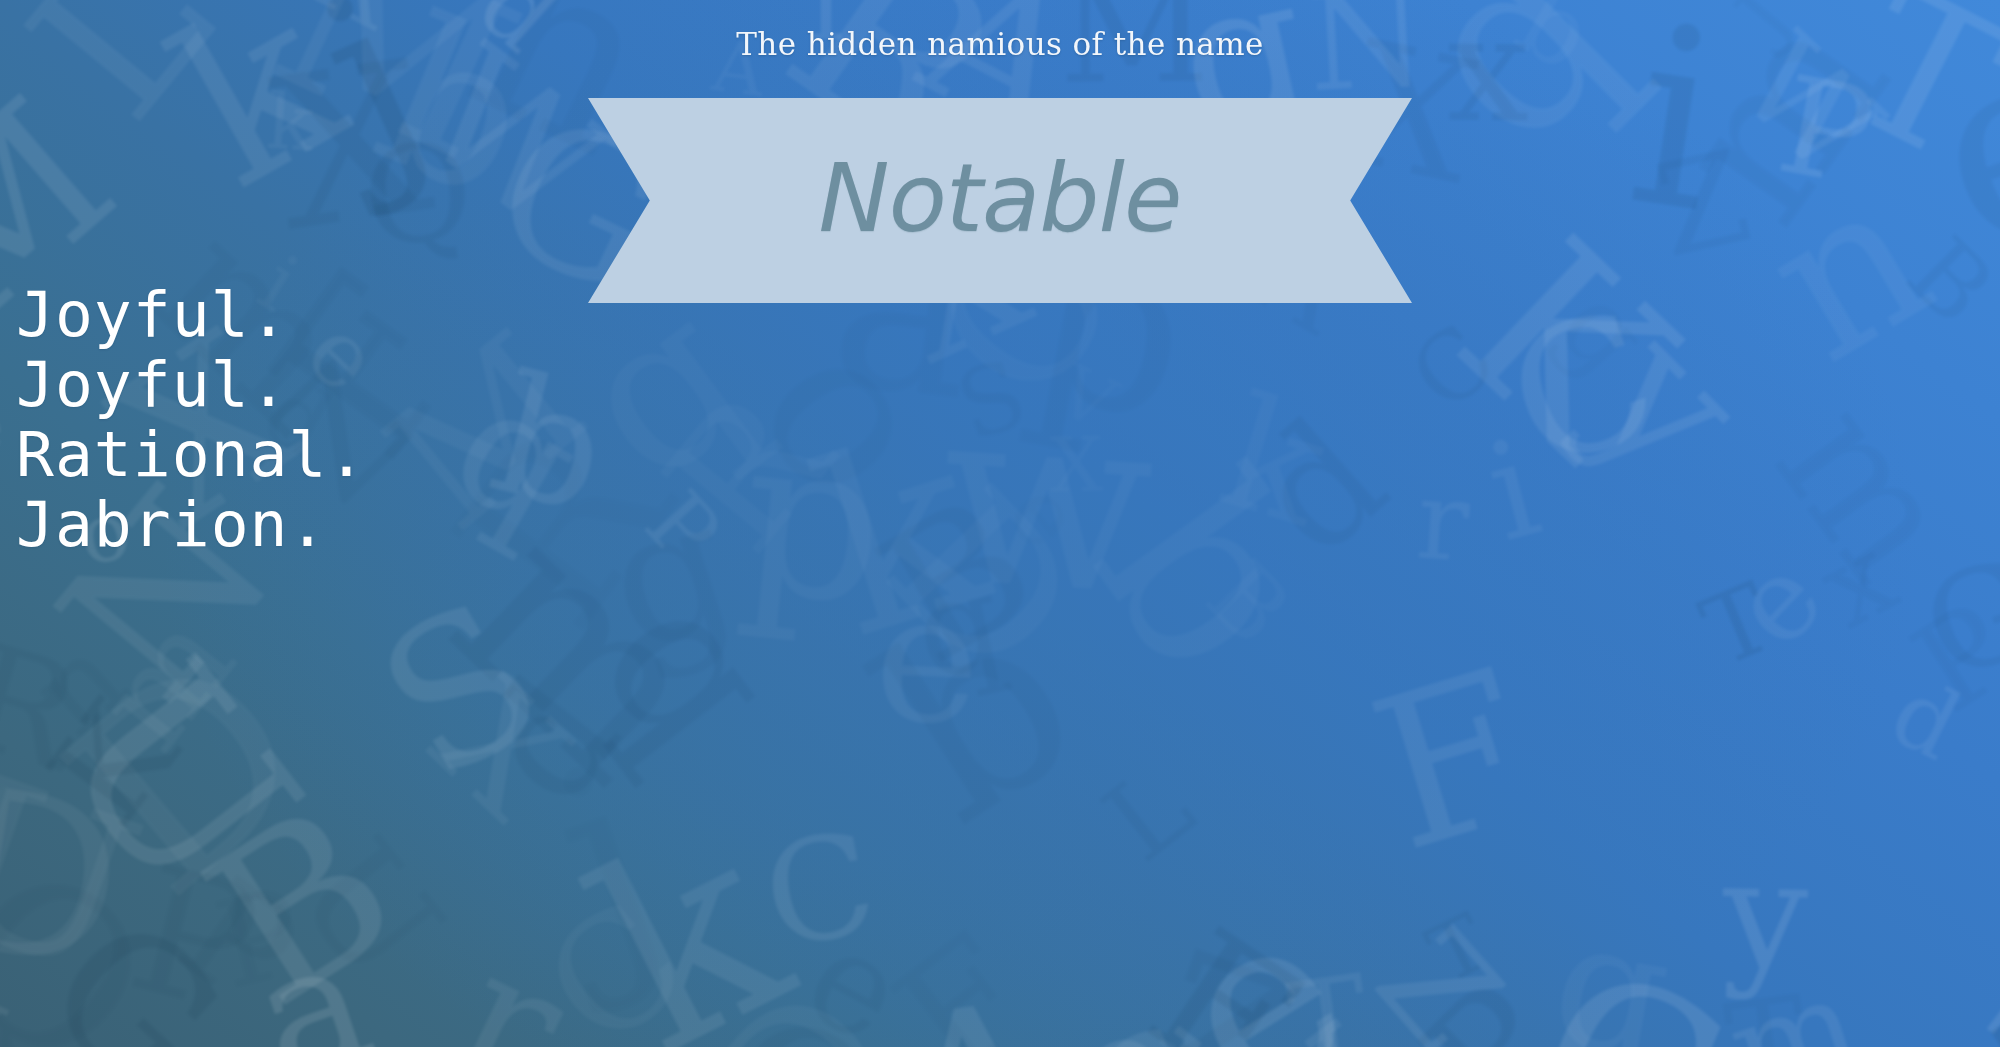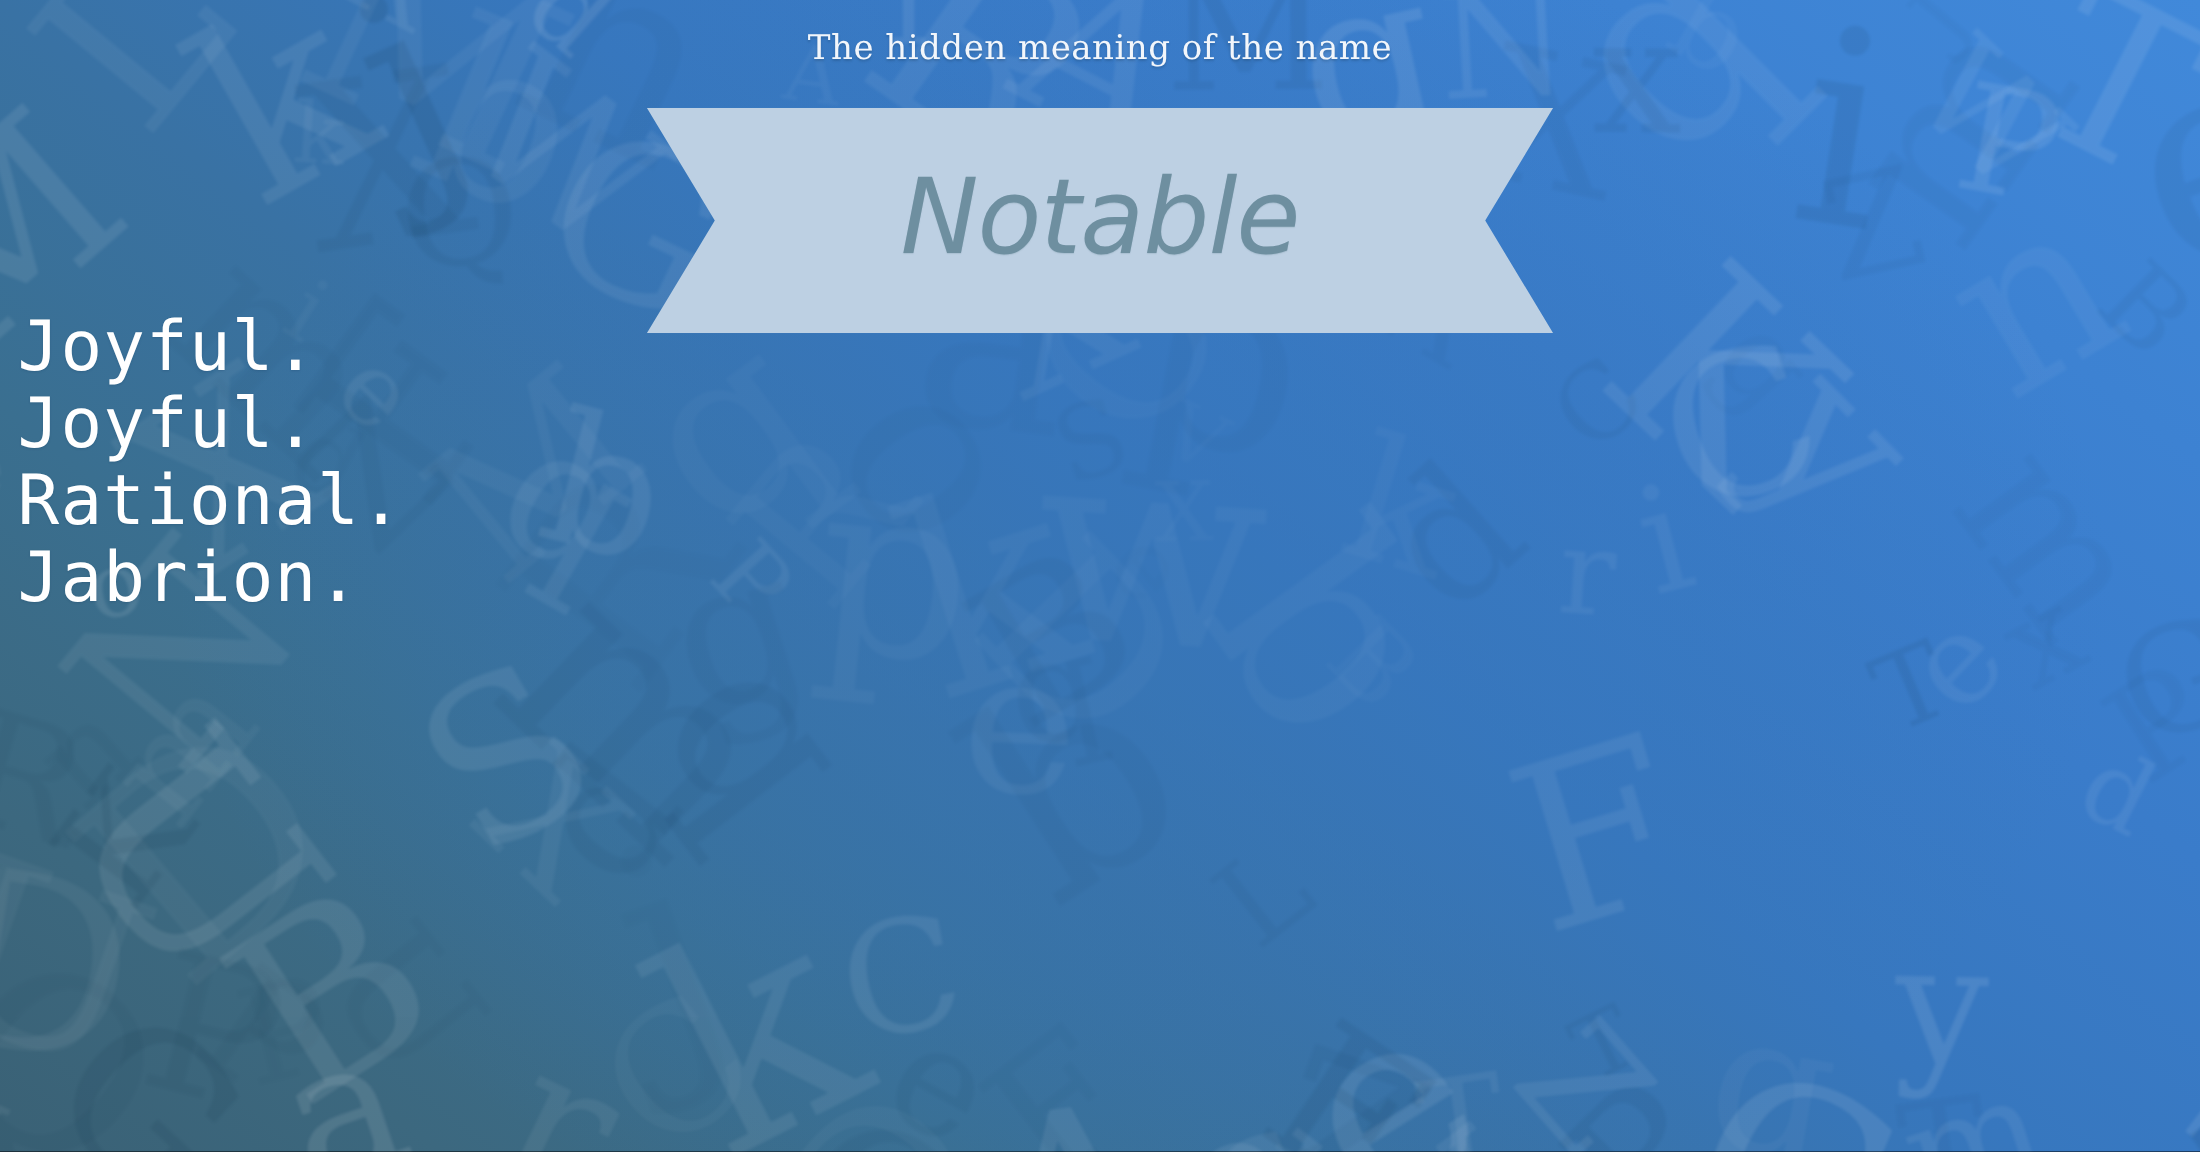--- a/index.html
+++ b/index.html
@@ -298,21 +298,21 @@
       <span class="wm" style="font-size: 205.853px; left: 2.64595%; top: -4.80651%; opacity: 0.052; transform: rotate(-50.5deg);">L</span>
       <span class="wm dark" style="font-size: 130.897px; left: 45.8275%; top: 54.9098%; opacity: 0.092; transform: rotate(-12.8deg);">q</span>
       <span class="wm dark" style="font-size: 179.485px; left: 30.585%; top: 48.0219%; opacity: 0.066; transform: rotate(-17.8deg);">g</span>
       <span class="wm" style="font-size: 74.759px; left: 52.5184%; top: 41.6704%; opacity: 0.044; transform: rotate(-1deg);">X</span>
       <span class="wm" style="font-size: 174.191px; left: 12.9755%; top: 89.7699%; opacity: 0.104; transform: rotate(-18.9deg);">a</span>
       <span class="wm" style="font-size: 219.344px; left: 14.1693%; top: -3.85053%; opacity: 0.043; transform: rotate(25deg);">M</span>
       <span class="wm dark" style="font-size: 160.044px; left: 45.3821%; top: 90.0204%; opacity: 0.035; transform: rotate(-37.6deg);">F</span>
     </div>
   <div class="wm-soft"></div>
 
-  <div class="headline">The hidden meaning of the name</div>
+  <div class="headline">The hidden namious of the name</div>
 
   <div class="ribbon-wrap">
     <div class="ribbon"></div>
     <div class="ribbon-name">Notable</div>
   </div>
 
   <div class="traits" id="trait-list">
       <div class="trait">Joyful.</div>
       <div class="trait">Joyful.</div>
       <div class="trait">Rational.</div>

